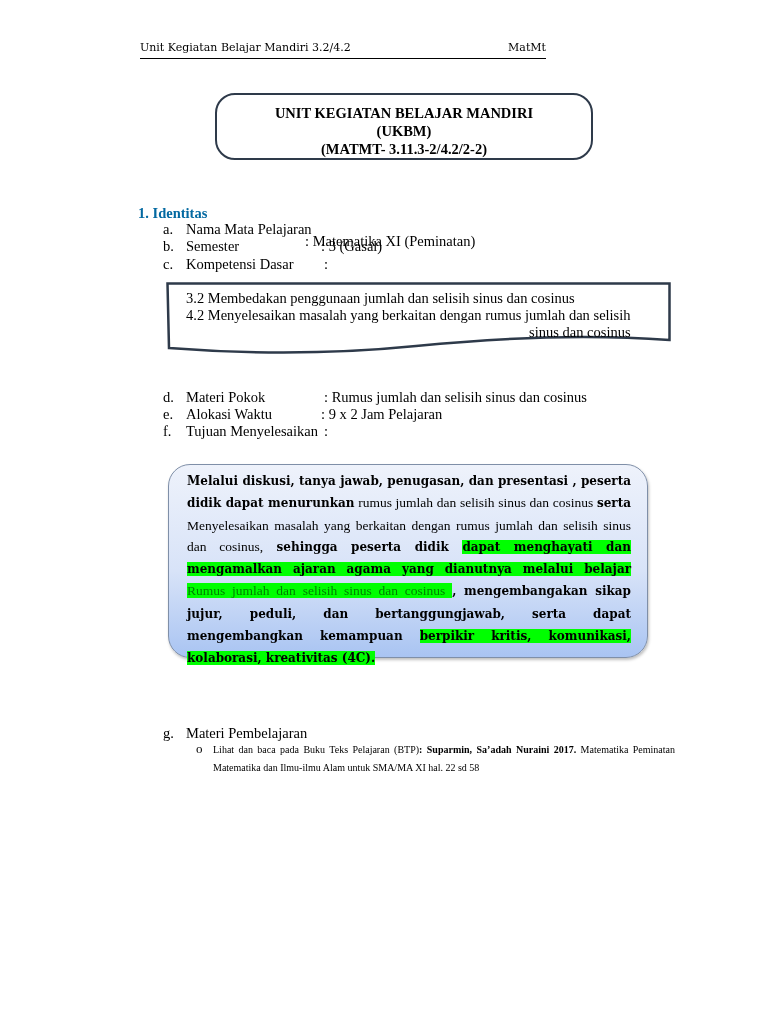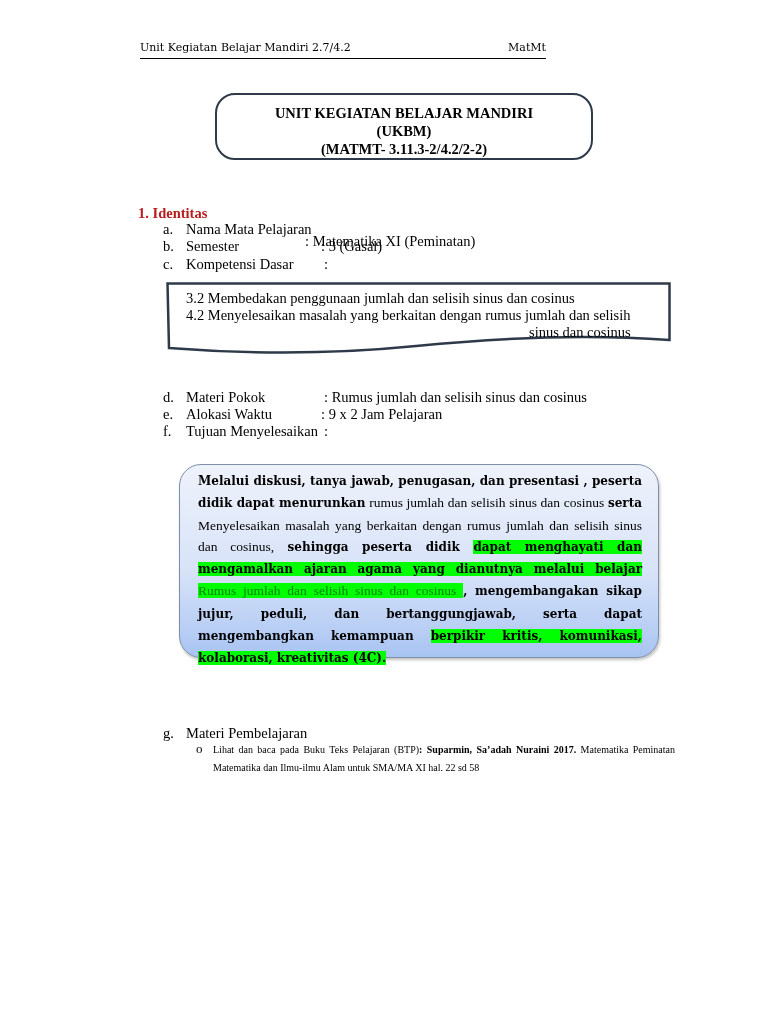--- a/index.html
+++ b/index.html
@@ -6,47 +6,47 @@
   body { width: 768px; height: 1024px; position: relative; overflow: hidden; font-family: "Liberation Serif", serif; color: #000; }
 
   .header { position: absolute; left: 140px; top: 40px; width: 406px; height: 18px; border-bottom: 1px solid #000; font-size: 11px; font-family: "DejaVu Serif", serif; }
   .header .left { position: absolute; left: 0; top: 1px; }
   .header .right { position: absolute; right: 0; top: 1px; }
 
   .title-box { position: absolute; left: 215px; top: 93px; width: 378px; height: 67px; border: 2px solid #2e3a4a; border-radius: 20px; text-align: center; box-sizing: border-box; }
   .title-box div { font-weight: bold; font-size: 14.5px; line-height: 18px; }
   .title-box .t1 { margin-top: 9px; }
 
-  .sec-head { position: absolute; left: 138px; top: 205px; color: #b91c1c; font-weight: bold; font-size: 14.5px; }
+  .sec-head { position: absolute; left: 138px; top: 205px; color: #0369a1; font-weight: bold; font-size: 14.5px; }
   .row { position: absolute; font-size: 14.5px; white-space: nowrap; }
   .row .lt { position: absolute; left: 0; }
   .row .lb { position: absolute; left: 23px; }
   .row .val { position: absolute; }
 
   .kd-box { position: absolute; left: 166px; top: 282px; width: 505px; height: 70px; }
   .kd-box svg { position: absolute; left: 0; top: 0; }
   .kd-text { position: absolute; left: 20px; top: 8px; font-size: 14.5px; line-height: 17px; white-space: nowrap; }
   .kd-text .indent { padding-left: 26px; text-align: right; }
 
-  .tp-box { position: absolute; left: 179px; top: 464px; width: 480px; height: 194px; border: 1px solid #7f8fa8; border-radius: 22px; box-sizing: border-box;
+  .tp-box { position: absolute; left: 168px; top: 464px; width: 480px; height: 194px; border: 1px solid #7f8fa8; border-radius: 22px; box-sizing: border-box;
             background: linear-gradient(to bottom, #eef2fb 0%, #d8e3f8 55%, #a9c4f2 100%); box-shadow: 1px 2px 3px rgba(0,0,0,0.25); }
   .tp-text { position: absolute; left: 18px; top: 5px; width: 444px; font-size: 13.5px; line-height: 21.3px; text-align: justify; font-family: "Liberation Serif", serif; }
   .tp-text .b { font-weight: bold; font-family: "DejaVu Serif", serif; font-size: 12px; }
   .hl { background: #00ff00; }
   .hl-g { background: #00ff00; color: #008000; }
 
   .mp { position: absolute; left: 163px; top: 725px; font-size: 14.5px; }
   .mp-item { position: absolute; left: 195px; top: 741px; width: 480px; font-size: 10px; line-height: 17.5px; text-align: justify; }
   .bullet { position: absolute; left: 196px; top: 741px; font-size: 13px; }
 </style>
 </head>
 <body>
 
 <div class="header">
-  <span class="left">Unit Kegiatan Belajar Mandiri 2.7/4.2</span>
+  <span class="left">Unit Kegiatan Belajar Mandiri 3.2/4.2</span>
   <span class="right">MatMt</span>
 </div>
 
 <div class="title-box">
   <div class="t1">UNIT KEGIATAN BELAJAR MANDIRI</div>
   <div>(UKBM)</div>
   <div>(MATMT- 3.11.3-2/4.2/2-2)</div>
 </div>
 
 <div class="sec-head">1.  Identitas</div>

